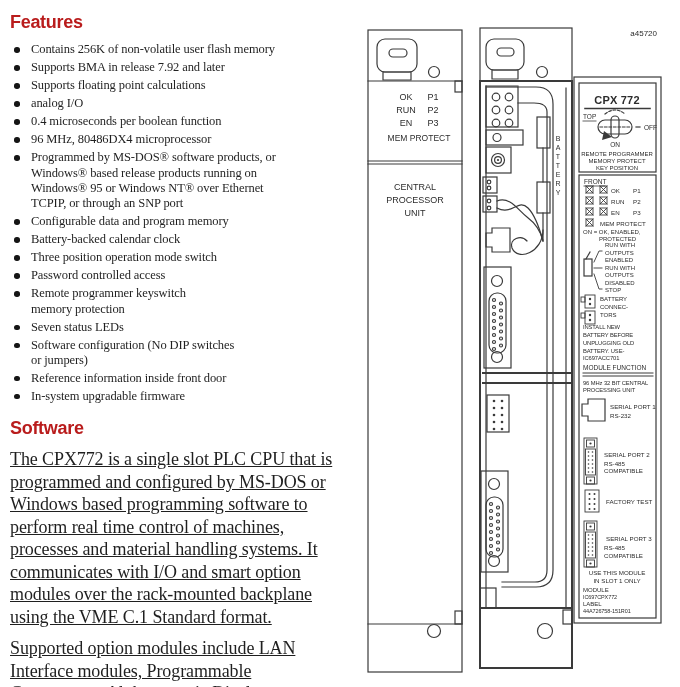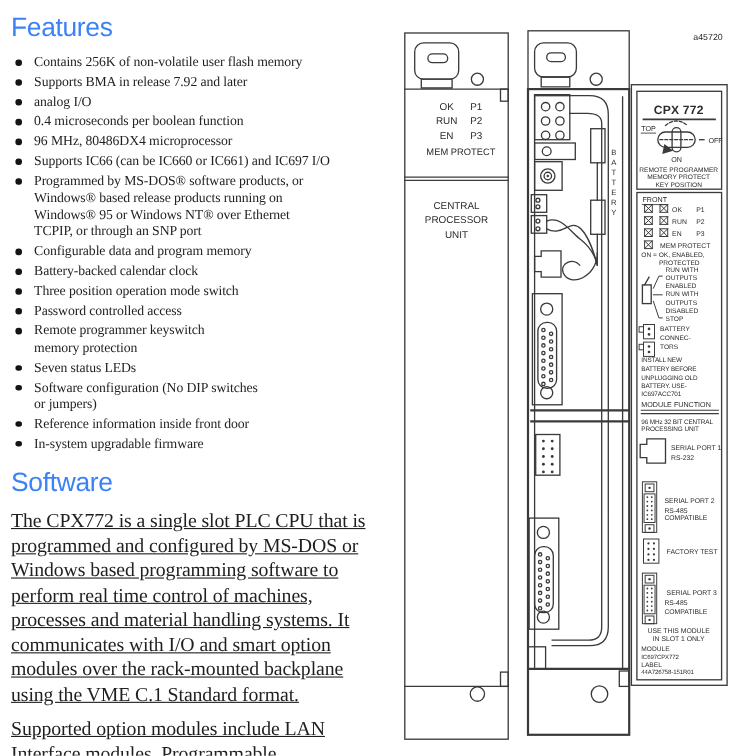--- a/index.html
+++ b/index.html
@@ -2,22 +2,22 @@
 <html><head>
 <meta charset="utf-8">
 <style>
   html,body{margin:0;padding:0;}
   body{
     width:680px;height:687px;position:relative;background:#ffffff;
     font-family:"Liberation Serif", serif;color:#1f1f1f;overflow:hidden;
   }
   .text-col{position:absolute;left:10px;top:8px;width:348px;}
   .section-heading{
-    font-family:"Liberation Sans", sans-serif;font-weight:normal;
-    font-size:24px;letter-spacing:-0.3px;color:#3b82f6;margin:4px 0 9px 0;
+    font-family:"Liberation Sans", sans-serif;font-weight:bold;
+    font-size:18px;letter-spacing:-0.3px;color:#b91c1c;margin:4px 0 9px 0;
   }
   ul.features{list-style:none;margin:0 0 14px 0;padding:0;
     font-size:12.5px;line-height:1.22;width:330px;letter-spacing:-0.1px;}
   ul.features li{position:relative;padding-left:21px;margin:0 0 2.8px 0;}
   ul.features li::before{
     content:"";position:absolute;left:4px;top:5px;width:5.5px;height:5.5px;
     border-radius:50%;background:#151515;
   }
   .fl{display:block;}
   .functions p{margin:0 0 9px 0;font-size:18px;line-height:1.25;width:336px;letter-spacing:-0.1px;text-decoration:underline;}
@@ -44,30 +44,30 @@
 <div class="text-col">
   <div class="section-heading">Features</div>
   <ul class="features">
     <li>
         <span class="fl">Contains 256K of non-volatile user flash memory</span>
       </li>
     <li>
         <span class="fl">Supports BMA in release 7.92 and later</span>
       </li>
     <li>
+        <span class="fl">Supports floating point calculations</span>
+      </li>
+    <li>
         <span class="fl">analog I/O</span>
       </li>
     <li>
         <span class="fl">0.4 microseconds per boolean function</span>
       </li>
     <li>
         <span class="fl">96 MHz, 80486DX4 microprocessor</span>
-      </li>
-    <li>
-        <span class="fl">Supports IC66 (can be IC660 or IC661) and IC697 I/O</span>
       </li>
     <li>
         <span class="fl">Programmed by MS-DOS® software products, or</span>
         <span class="fl">Windows® based release products running on</span>
         <span class="fl">Windows® 95 or Windows NT® over Ethernet</span>
         <span class="fl">TCPIP, or through an SNP port</span>
       </li>
     <li>
         <span class="fl">Configurable data and program memory</span>
       </li>

